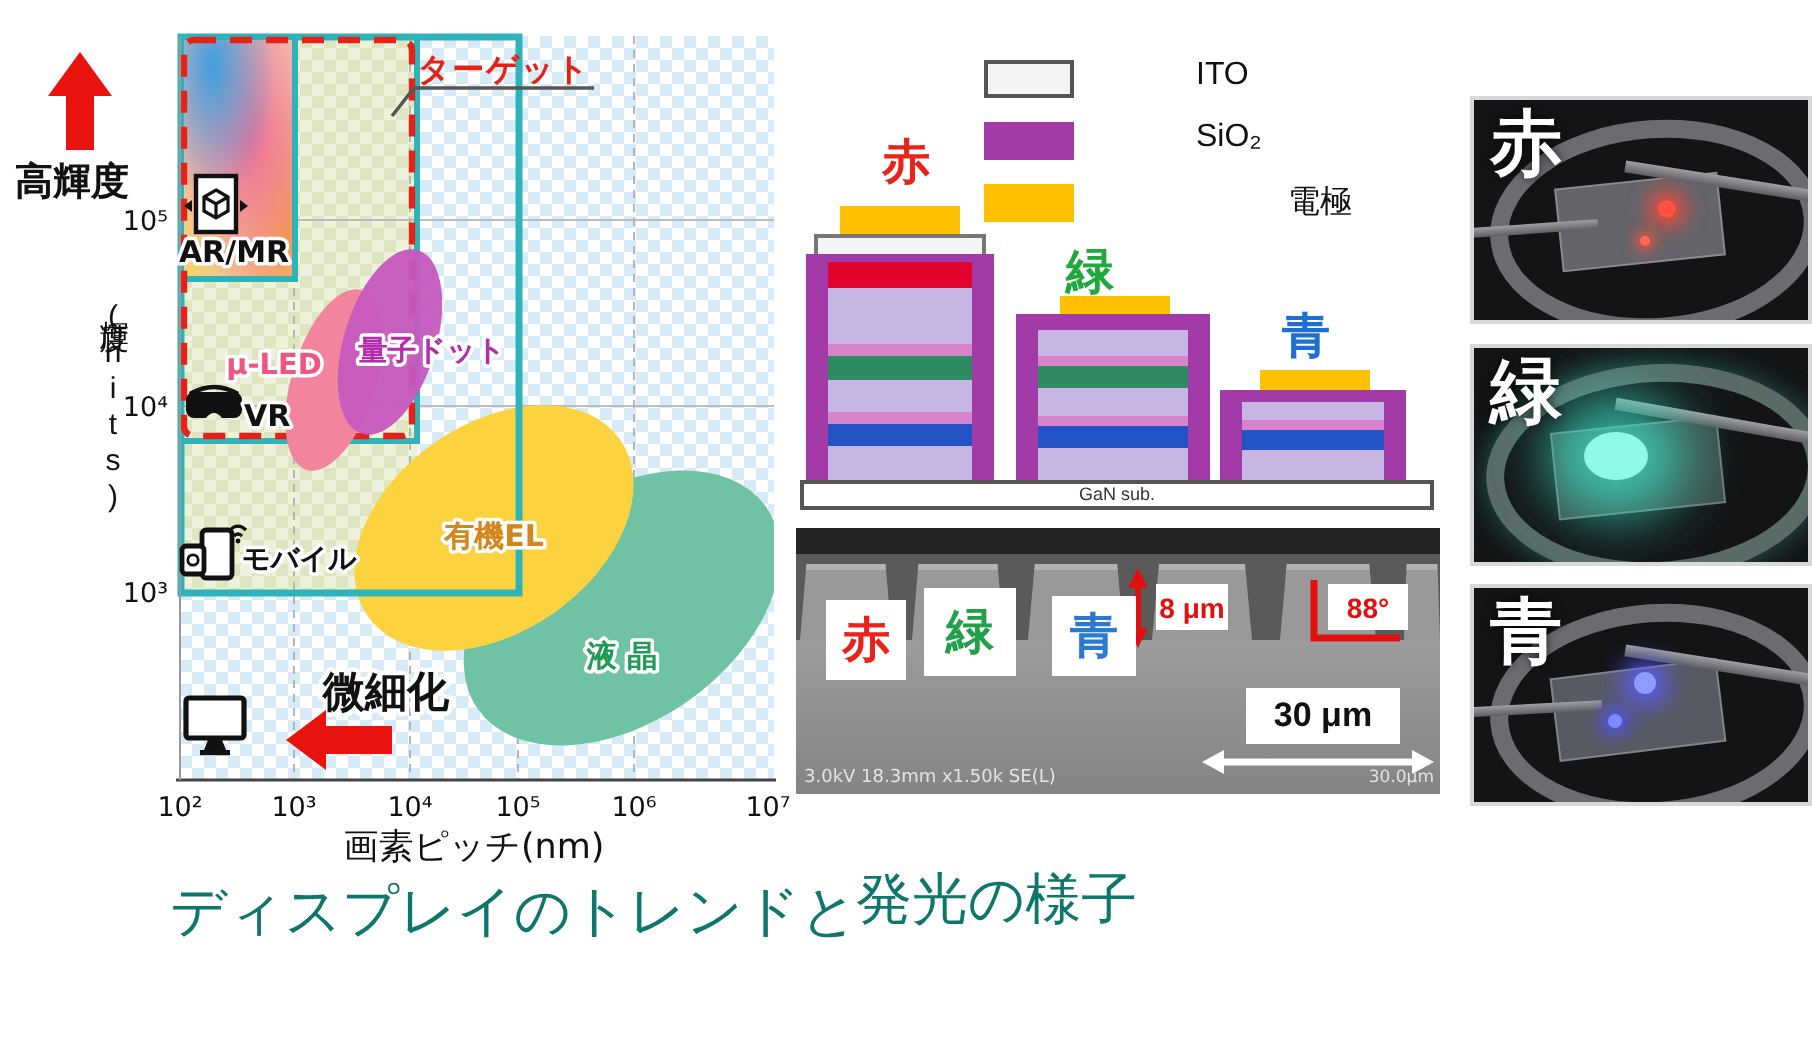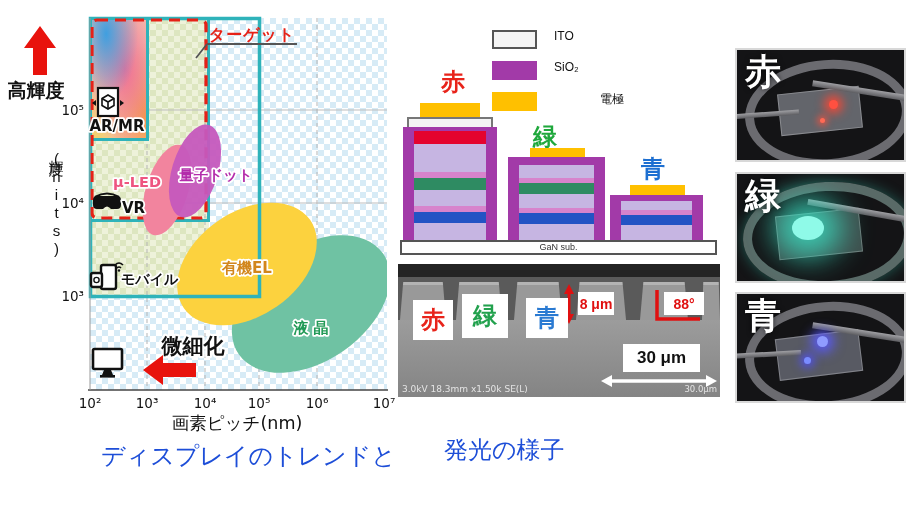--- a/index.html
+++ b/index.html
@@ -8,21 +8,21 @@
   .abs{position:absolute;}
   svg text{font-family:"DejaVu Sans","Liberation Sans",sans-serif;}
   .olabel{paint-order:stroke;stroke:#fff;stroke-width:3.5px;stroke-linejoin:round;}
   .olabel2{paint-order:stroke;stroke:#fff;stroke-width:4.5px;stroke-linejoin:round;}
   
   #y-axis-label{left:46px;top:148px;writing-mode:vertical-rl;text-orientation:upright;
       font-size:15px;color:#111;letter-spacing:1px;}
   
   .legend-row{position:absolute;left:492px;height:19px;}
   .legend-swatch{position:absolute;left:0;top:0;width:45px;height:19px;border:2px solid #555;box-sizing:border-box;}
-  .legend-label{position:absolute;top:-1px;font-size:12px;color:#111;white-space:nowrap;}
+  .legend-label{position:absolute;top:-1px;font-size:16px;color:#111;white-space:nowrap;margin-left:44px;}
   
   .stack-label{position:absolute;font-size:24px;font-weight:bold;line-height:1;}
   .electrode{position:absolute;background:#ffc000;}
   .stack-body{position:absolute;background:#a23aa8;box-sizing:border-box;}
   .layers{position:absolute;left:11px;right:11px;}
   .ly{width:100%;}
   .ly.lav{background:#c6b5e2;}
   .ly.pnk{background:#d783cc;}
   .ly.red{background:#e4032e;}
   .ly.grn{background:#2e8b62;}
@@ -46,21 +46,21 @@
   
   .photo{position:absolute;left:735px;width:171px;background:#141416;border:2px solid #d8d8d8;
       box-sizing:border-box;overflow:hidden;}
   .photo .ring{position:absolute;border-radius:50%;border:9px solid #6b6b70;}
   .photo .chip{position:absolute;border:1px solid rgba(255,255,255,.25);}
   .photo .probe{position:absolute;height:6px;background:linear-gradient(180deg,#a0a0a4,#5e5e62);}
   .photo .glow{position:absolute;border-radius:50%;}
   .photo-label{position:absolute;left:8px;top:0px;color:#fff;font-size:36px;font-weight:bold;
       text-shadow:0 0 5px rgba(0,0,0,.7);line-height:1.2;}
   
-  .caption{position:absolute;font-size:24px;color:#1d4ed8;line-height:29px;margin-left:16px;}
+  .caption{position:absolute;font-size:28px;color:#0f766e;line-height:29px;}
 </style>
 </head>
 <body>
 
 <svg class="abs" style="left:0;top:0" width="440" height="440" viewBox="0 0 440 440">
   <defs>
     <pattern id="cb" width="12" height="12" patternUnits="userSpaceOnUse">
       <rect width="12" height="12" fill="#ffffff"></rect>
       <rect width="6" height="6" fill="#d7ebf6"></rect>
       <rect x="6" y="6" width="6" height="6" fill="#d7ebf6"></rect>

